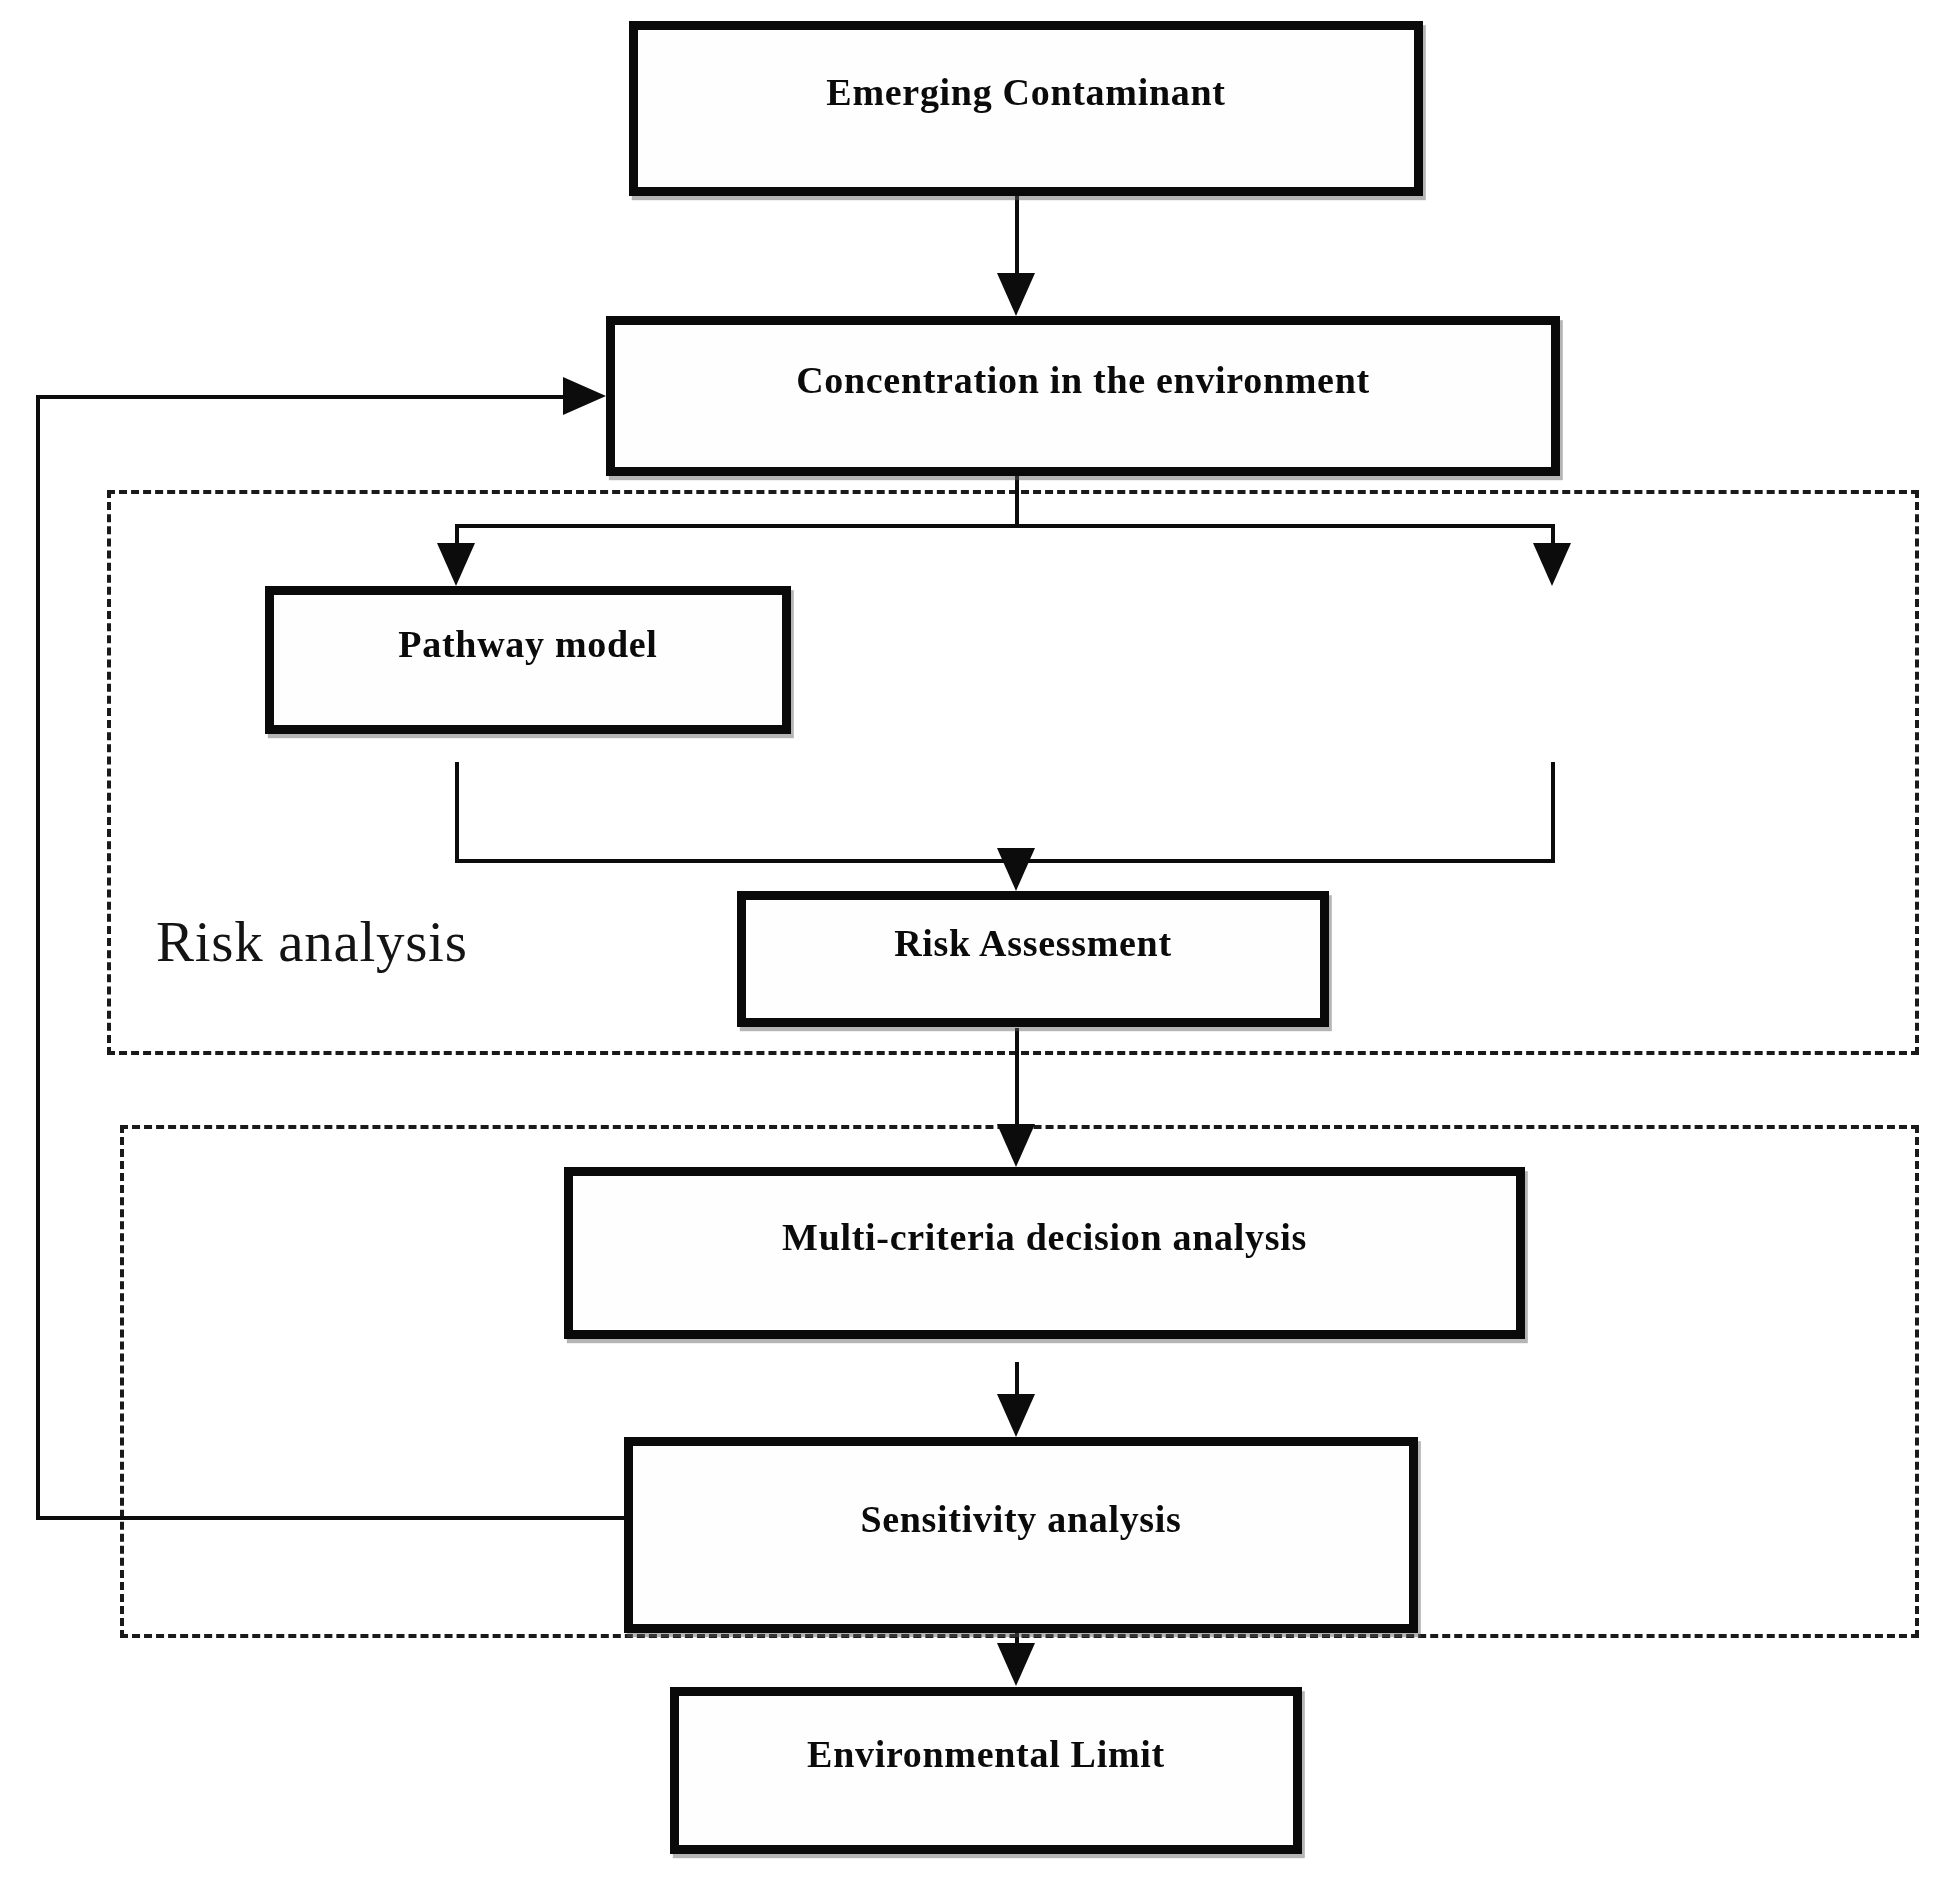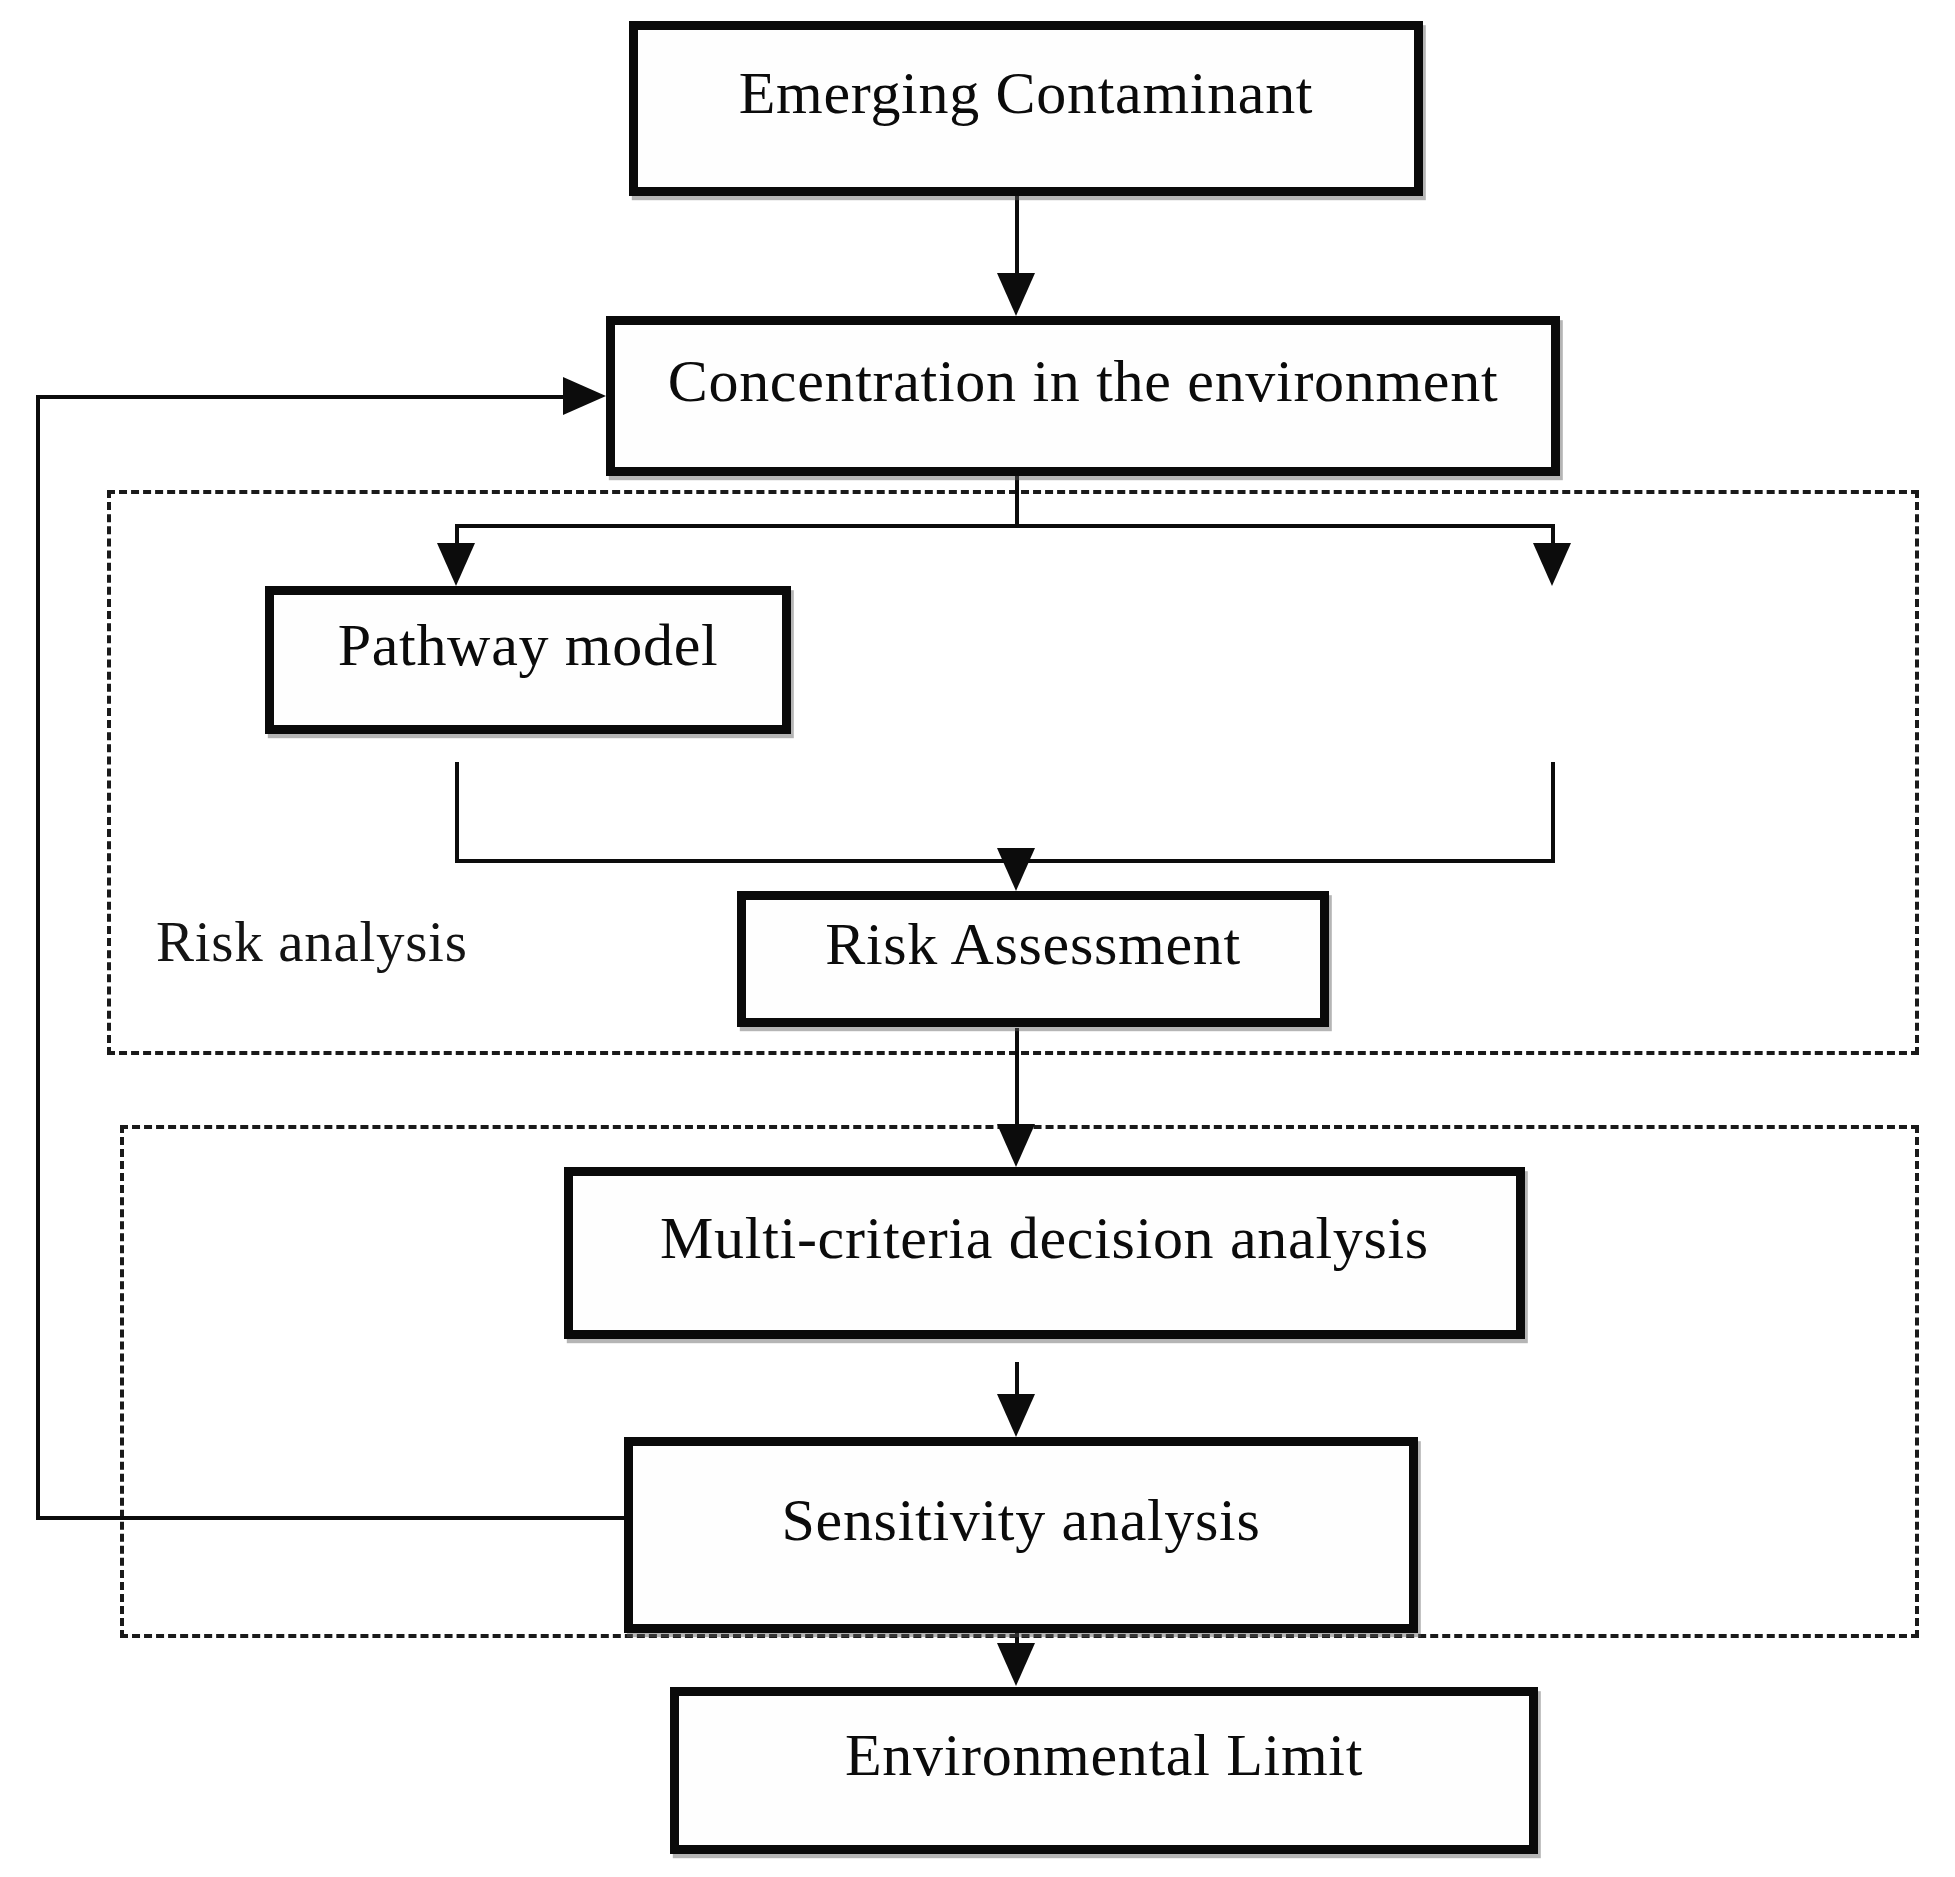--- a/index.html
+++ b/index.html
@@ -24,36 +24,36 @@
     border: 9.7px solid #0a0a0a;
     background: #fefefe;
     display: flex;
     align-items: center;
     justify-content: center;
     padding: 0 14px 31px 14px;
     box-shadow: 2.8px 4.2px 0 rgba(90,90,90,0.45);
     z-index: 3;
   }
   .node .lbl {
-    font-weight: normal;
-    font-size: 60px;
+    font-weight: bold;
+    font-size: 38px;
     line-height: 1.1;
     text-align: right;
     white-space: nowrap;
     letter-spacing: 0.7px;
   }
 
   #node-emerging      { left: 629px;  top: 21px;   width: 794px; height: 175px; }
   #node-concentration { left: 606px;  top: 316px;  width: 954px; height: 160px; }
   #node-pathway       { left: 265px;  top: 586px;  width: 526px;  height: 148px; }
   #node-receptor      { left: 1239px; top: 586px;  width: 518px;  height: 164px; }
   #node-risk          { left: 737px; top: 891px; width: 592px;  height: 136px; }
   #node-mcda          { left: 564px;  top: 1167px; width: 961px; height: 172px; }
   #node-sensitivity   { left: 624px;  top: 1437px; width: 794px; height: 196px; }
-  #node-envlimit      { left: 670px;  top: 1687px; width: 868px; height: 167px; }
+  #node-envlimit      { left: 670px;  top: 1687px; width: 632px; height: 167px; }
 
   
   .group-box {
     position: absolute;
     box-sizing: border-box;
     border: 4.2px dashed #1a1a1a;
     background: transparent;
     z-index: 1;
   }
   #group-risk     { left: 107px; top: 490px;  width: 1812px; height: 565px; }

